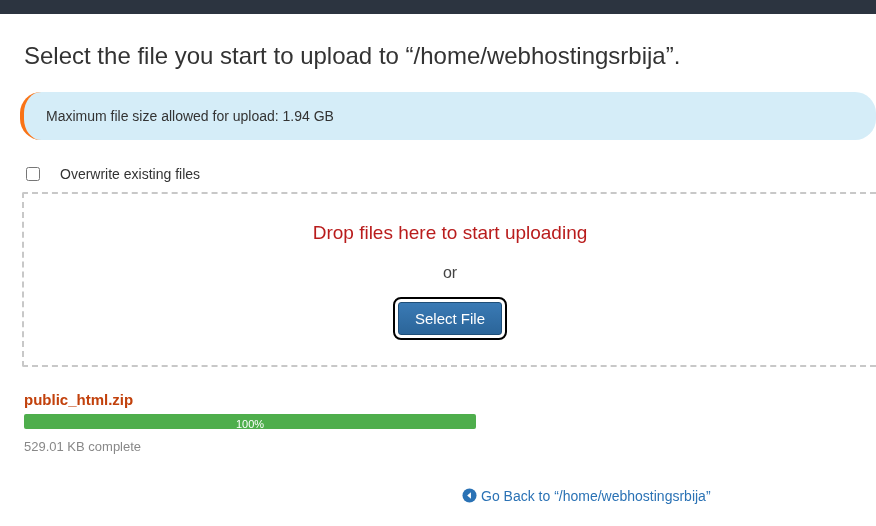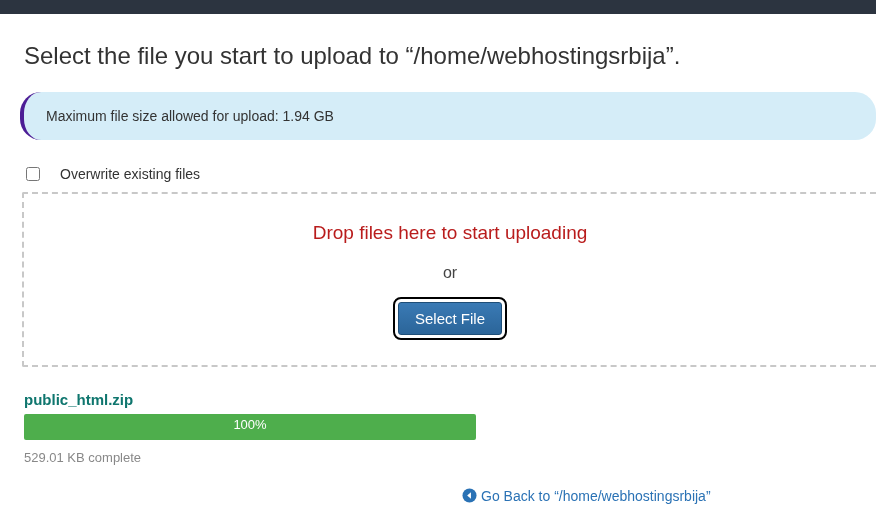--- a/index.html
+++ b/index.html
@@ -19,21 +19,21 @@
     padding: 28px 0 0 24px;
   }
   .page-title {
     font-size: 24px;
     font-weight: 400;
     color: #333;
     margin-bottom: 22px;
   }
   .info-banner {
     background: #d5edf8;
-    border-left: 4px solid #4c1d95;
+    border-left: 4px solid #f97316;
     padding: 16px 22px;
     font-size: 14px;
     color: #333;
     margin-bottom: 26px;
     margin-left: -4px;
     border-radius: 21px;
   }
   .checkbox-row {
     display: flex;
     align-items: center;
@@ -77,30 +77,30 @@
     cursor: pointer;
     outline: 2px solid #000;
     outline-offset: 3px;
   }
   .upload-item {
     margin-top: 24px;
   }
   .filename {
     font-size: 15px;
     font-weight: 700;
-    color: #0f766e;
+    color: #c2410c;
     margin-bottom: 6px;
   }
   .progress-bar {
     width: 452px;
-    height: 26px;
+    height: 15px;
     background: #4eae4c;
     border-radius: 2px;
     color: #fff;
-    font-size: 13px;
+    font-size: 11px;
     text-align: center;
     line-height: 21px;
   }
   .upload-status {
     margin-top: 10px;
     font-size: 13px;
     color: #888;
   }
   .footer-link {
     position: absolute;

